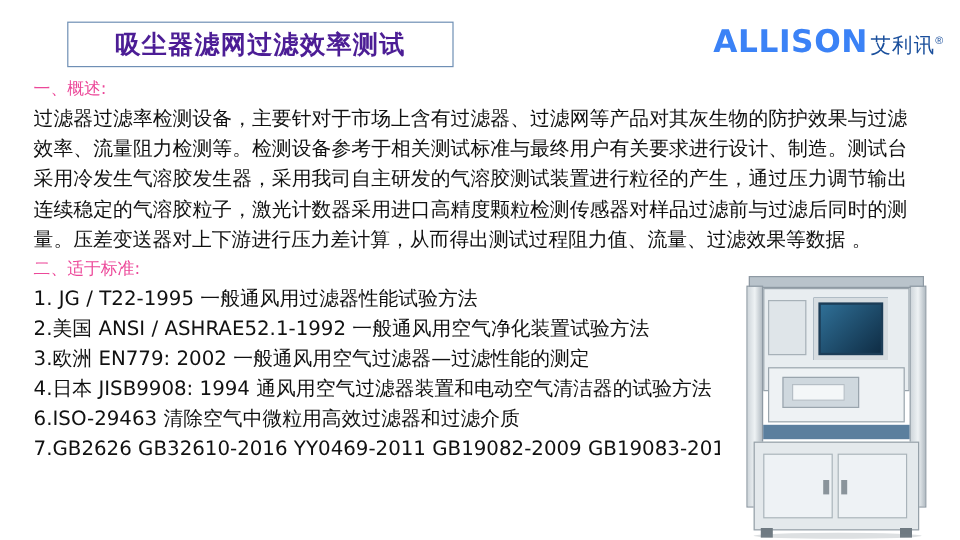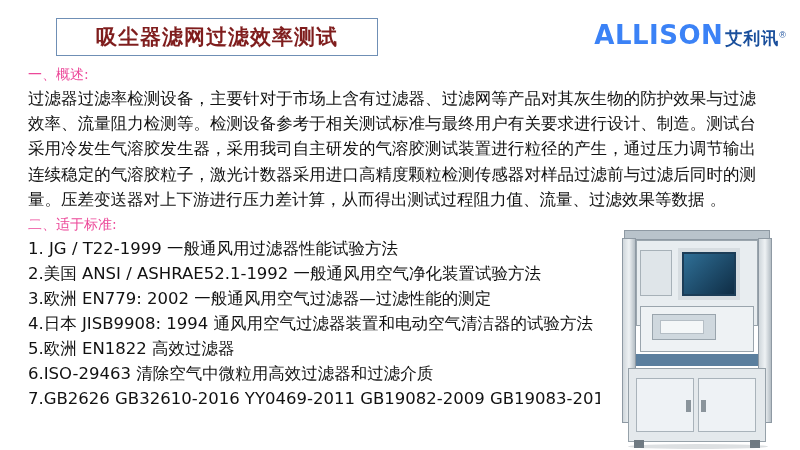--- a/index.html
+++ b/index.html
@@ -31,21 +31,21 @@
     background: #ffffff;
     box-sizing: border-box;
     display: flex;
     align-items: center;
     justify-content: center;
   }
   .title-text {
     font-family: "DejaVu Sans", "Liberation Sans", sans-serif;
     font-size: 21px;
     font-weight: bold;
-    color: #7f1d1d;
+    color: #4c1d95;
     letter-spacing: 1px;
     white-space: nowrap;
   }
   
   .logo {
     position: absolute;
     right: 14px;
     top: 22px;
     text-align: right;
     line-height: 1;
@@ -54,21 +54,21 @@
     font-family: "DejaVu Sans", "Liberation Sans", sans-serif;
     font-size: 26px;
     font-weight: bold;
     color: #3b82f6;
     letter-spacing: 0.5px;
     display: inline-block;
   }
   .logo-cn {
     font-family: "DejaVu Sans", "Liberation Sans", sans-serif;
     font-size: 17px;
-    font-weight: bold;
+    font-weight: normal;
     color: #1a4f9c;
     letter-spacing: 1px;
     margin-left: 2px;
     display: inline-block;
   }
   .logo-r {
     font-size: 9px;
     vertical-align: super;
     color: #1a4f9c;
   }
@@ -272,25 +272,24 @@
 
   <div class="logo">
     <span class="logo-main">ALLISON</span><span class="logo-cn">艾利讯</span><span class="logo-r">®</span>
   </div>
 
   <div class="content">
     <p class="heading">一、概述:</p>
     <p class="para">过滤器过滤率检测设备，主要针对于市场上含有过滤器、过滤网等产品对其灰生物的防护效果与过滤效率、流量阻力检测等。检测设备参考于相关测试标准与最终用户有关要求进行设计、制造。测试台采用冷发生气溶胶发生器，采用我司自主研发的气溶胶测试装置进行粒径的产生，通过压力调节输出连续稳定的气溶胶粒子，激光计数器采用进口高精度颗粒检测传感器对样品过滤前与过滤后同时的测量。压差变送器对上下游进行压力差计算，从而得出测试过程阻力值、流量、过滤效果等数据 。</p>
     <p class="heading">二、适于标准:</p>
     <ul class="list">
-      <li>1. JG / T22-1999  一般通风用过滤器性能试验方法</li>
+      <li>1. JG / T22-1995  一般通风用过滤器性能试验方法</li>
       <li>2.美国 ANSI / ASHRAE52.1-1992  一般通风用空气净化装置试验方法</li>
       <li>3.欧洲 EN779: 2002  一般通风用空气过滤器—过滤性能的测定</li>
       <li>4.日本 JISB9908: 1994  通风用空气过滤器装置和电动空气清洁器的试验方法</li>
-      <li>5.欧洲 EN1822  高效过滤器</li>
       <li>6.ISO-29463  清除空气中微粒用高效过滤器和过滤介质</li>
       <li>7.GB2626 GB32610-2016 YY0469-2011 GB19082-2009 GB19083-2010</li>
     </ul>
   </div>
 
   <div class="machine">
     <div class="m-bg"></div>
     <div class="m-topbar"></div>
     <div class="m-pillar-l"></div>
     <div class="m-pillar-r"></div>

